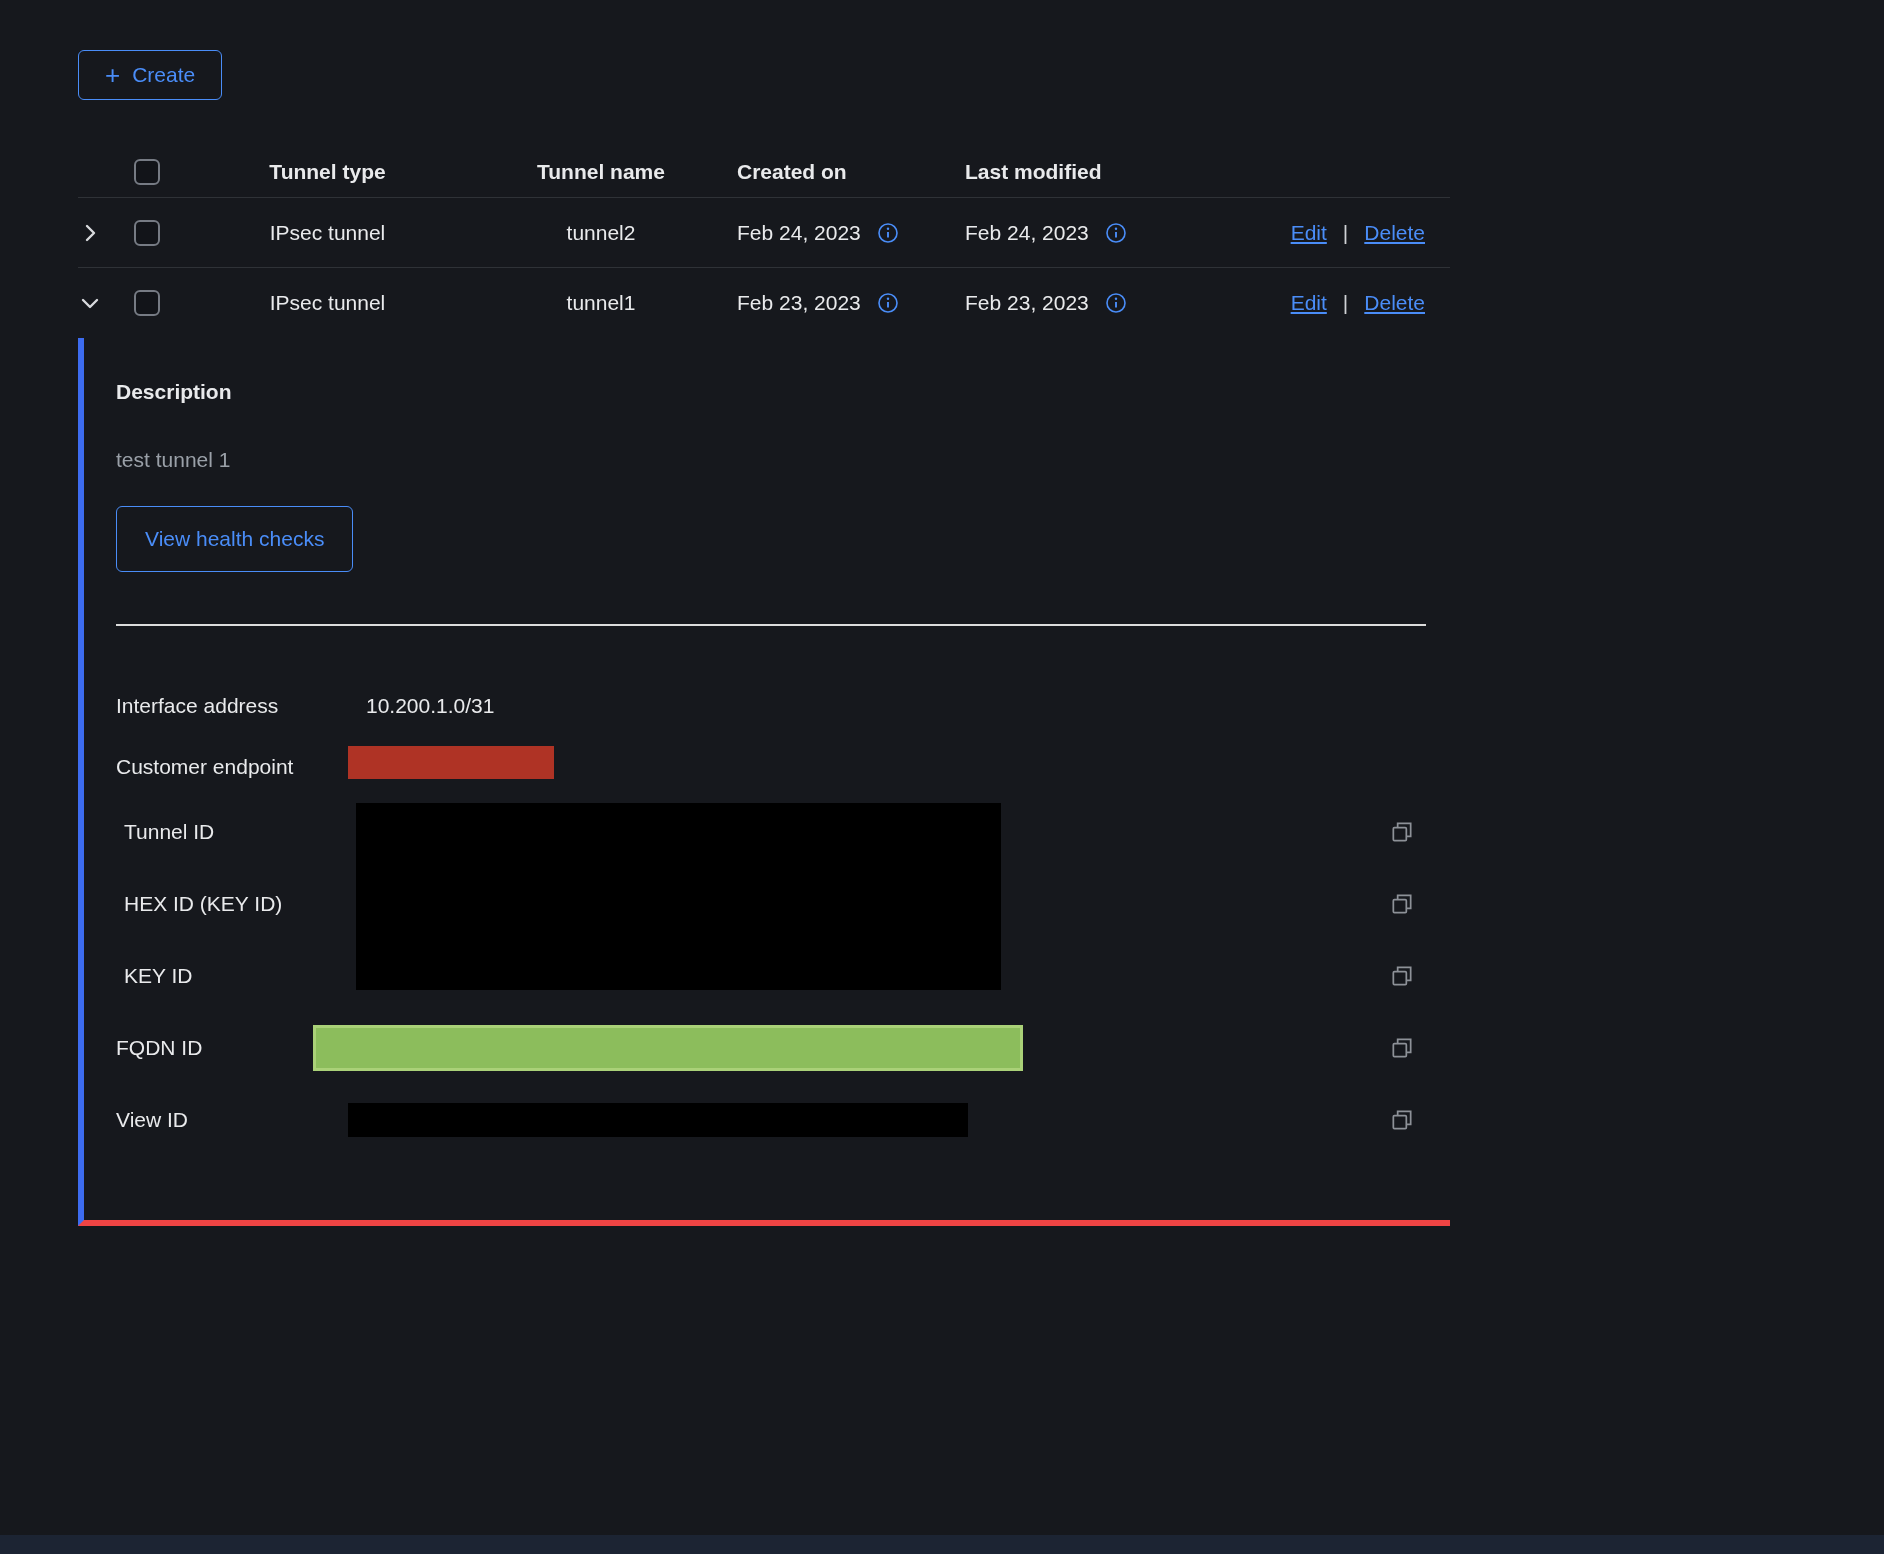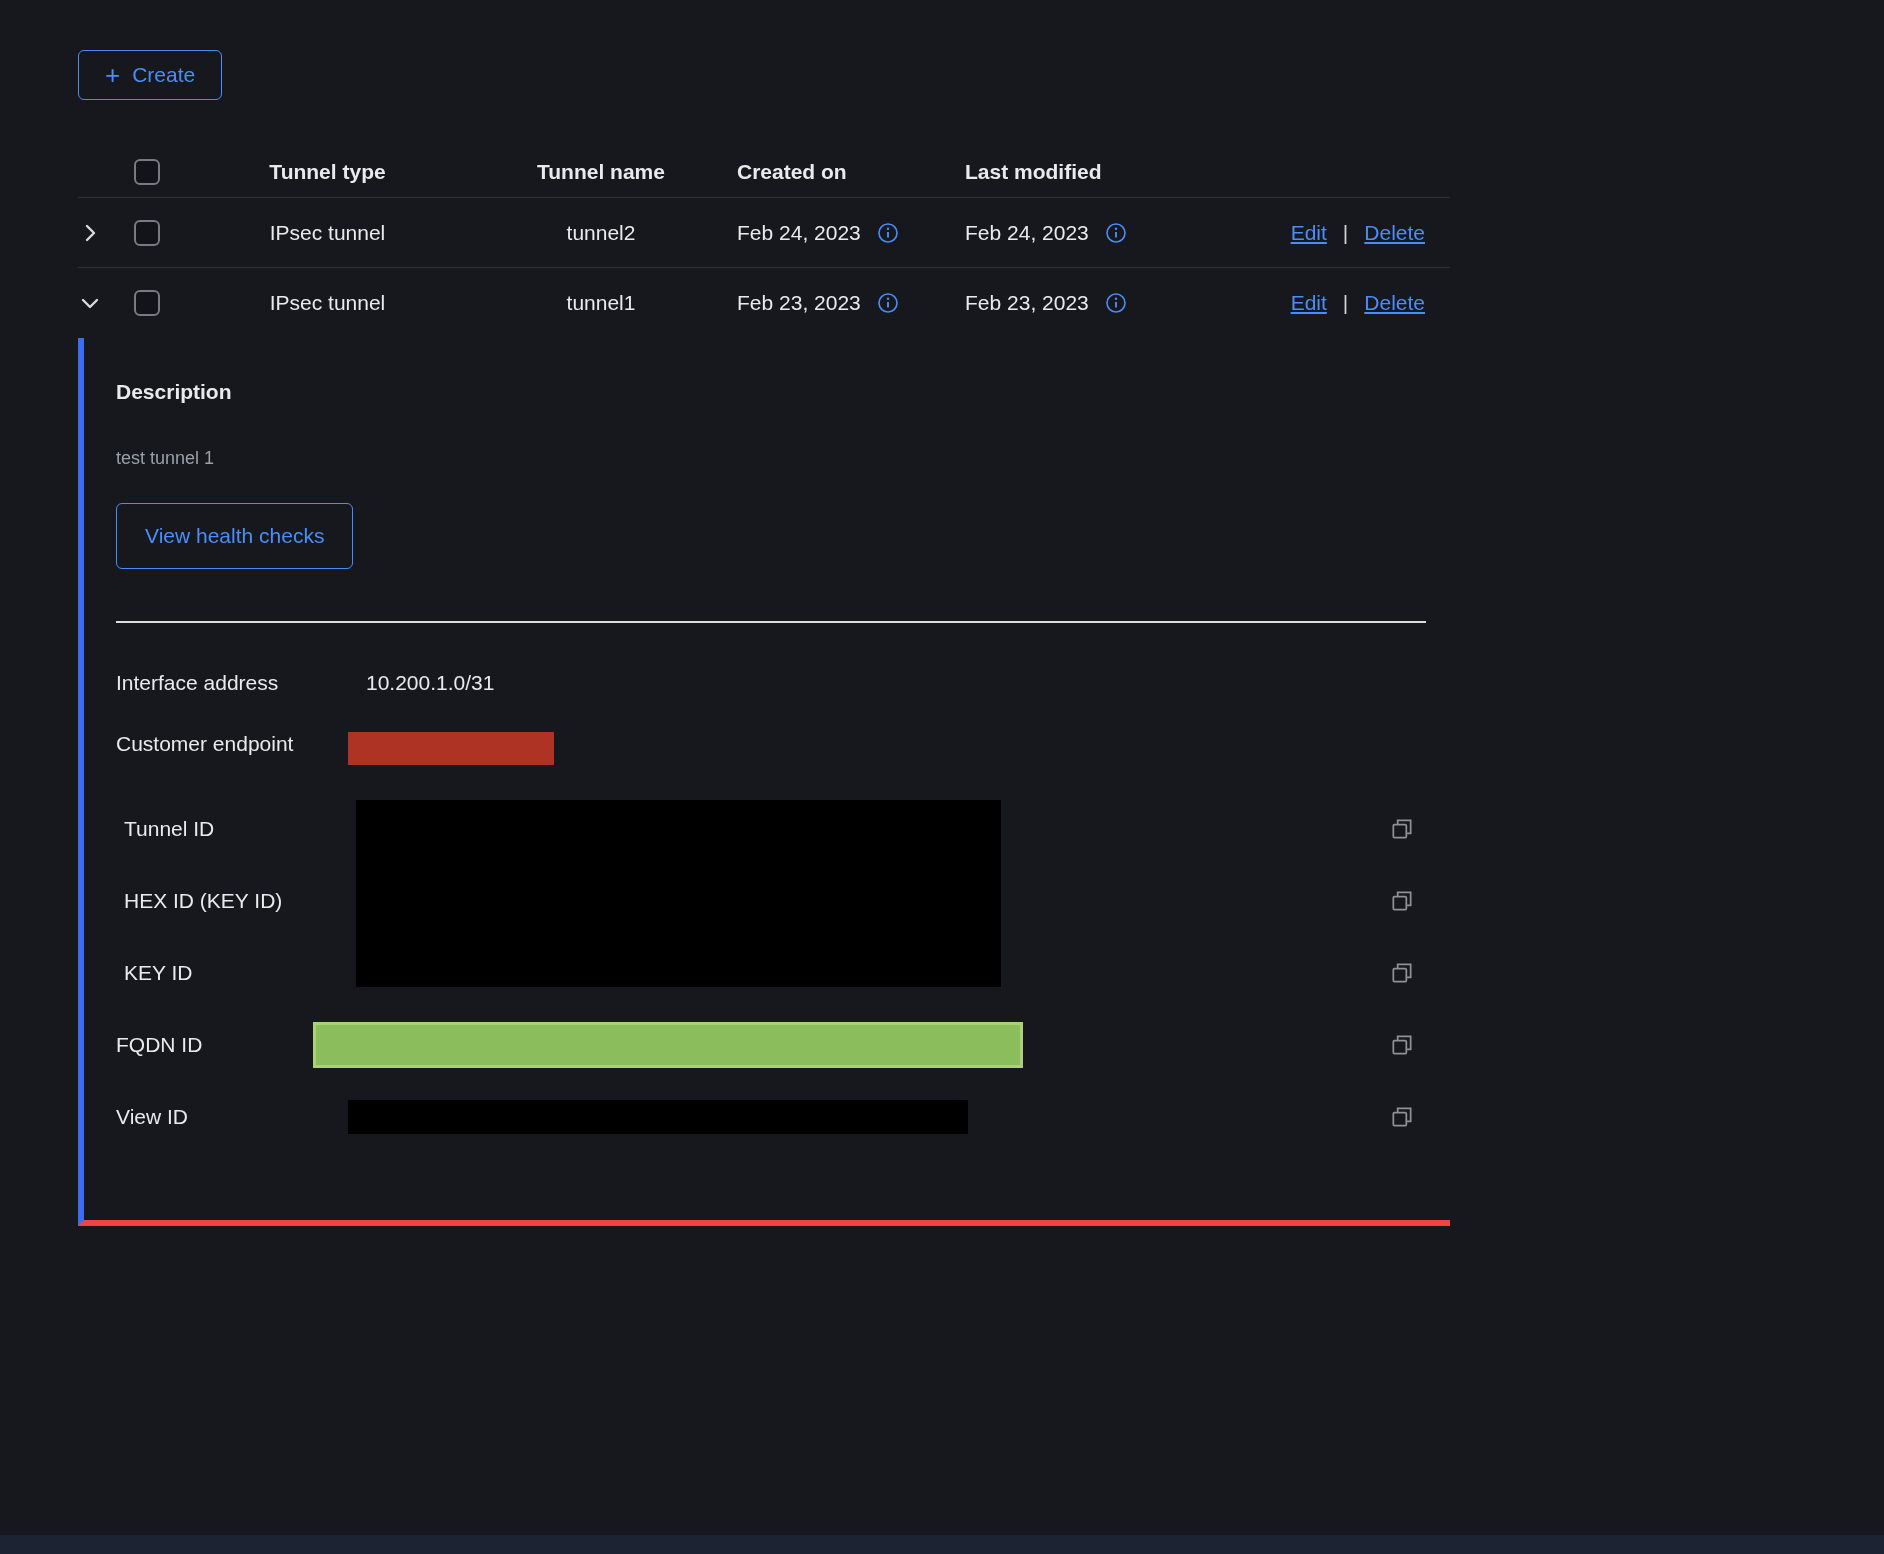--- a/index.html
+++ b/index.html
@@ -54,29 +54,29 @@
 
   
   .detail-panel {
     border-left: 6px solid var(--panel-border, #3d6cf0);
     border-bottom: 6px solid #ef4444;
     padding: 30px 0 40px 32px;
     min-height: 888px;
     position: relative;
   }
   .desc-label { font-size: 21px; font-weight: 600; margin-top: 12px; }
-  .desc-value { font-size: 18px; color: #9aa0a8; margin-top: 44px; }
+  .desc-value { font-size: 21px; color: #9aa0a8; margin-top: 44px; }
   .health-btn { margin-top: 34px; padding: 20px 28px; }
   .white-divider {
     border: none; border-top: 2px solid #dcdcdc;
     margin: 52px 24px 0 0; height: 0;
   }
 
   .fields { margin-top: 48px; font-size: 21px; }
-  .kv { display: flex; align-items: flex-start; min-height: 44px; margin-bottom: 17px; }
+  .kv { display: flex; align-items: flex-end; min-height: 44px; margin-bottom: 17px; }
   .kv .k { width: 232px; flex: none; }
   .kv .v { margin-left: 18px; }
 
   .redact { display: inline-block; flex: none; }
   .redact-red   { width: 206px; height: 33px; background: var(--redacted-red, #af3325); }
   .redact-blue  { width: 187px; height: 28px; background: var(--redacted-blue, #2045f5); }
   .redact-black-user { width: 620px; height: 34px; background: var(--redacted-black, #000); }
   .redact-green {
     width: 710px; height: 46px;
     background: var(--redacted-green, #8cbd5c);

